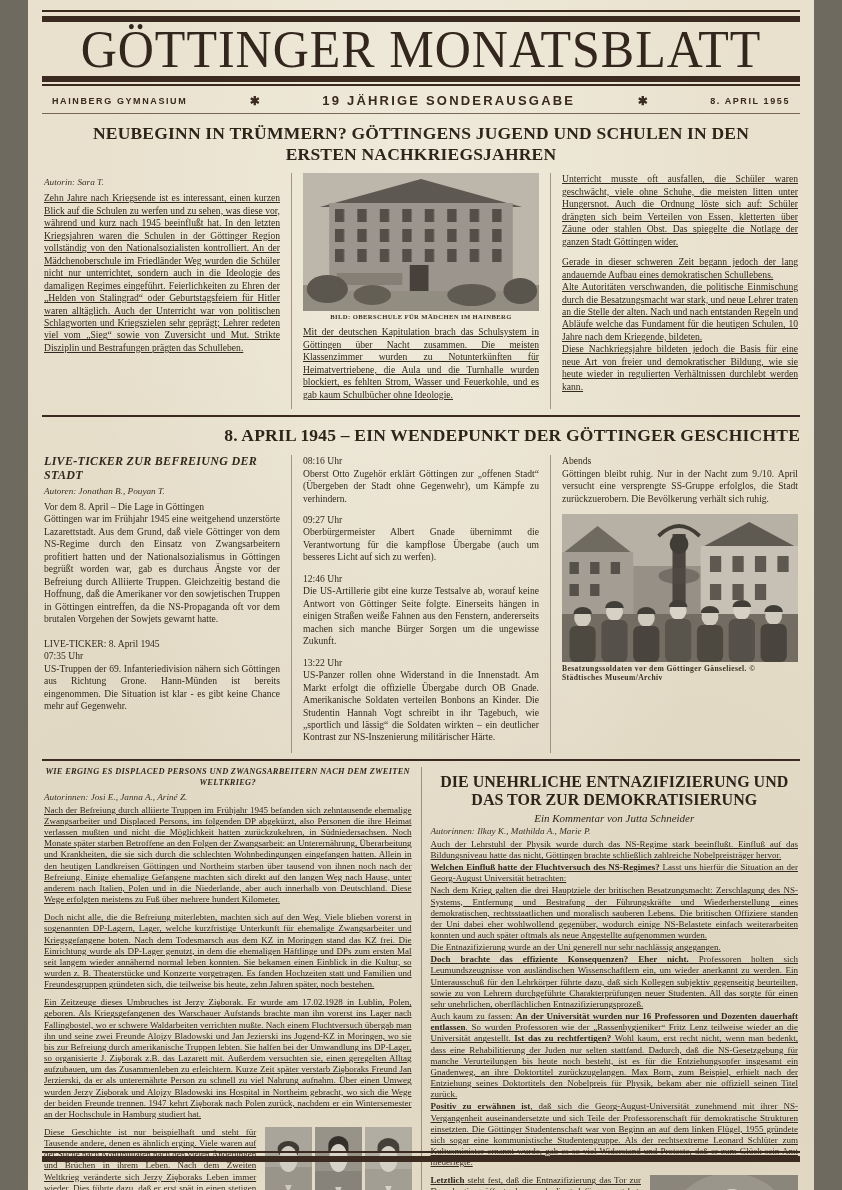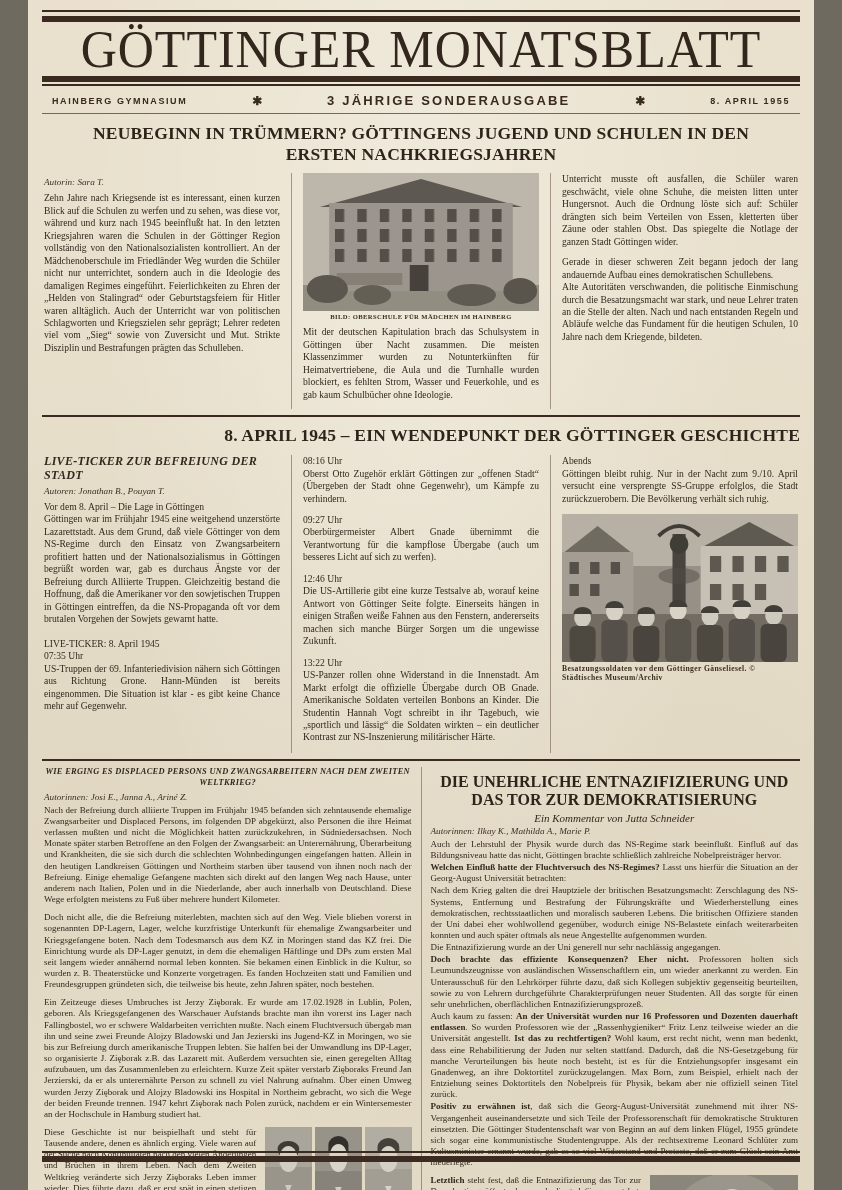--- a/index.html
+++ b/index.html
@@ -48,21 +48,21 @@
     margin:9px auto 9px auto;max-width:660px;line-height:1.18;
     letter-spacing:.2px;color:#2f241a;
   }
   .cols3{display:flex;align-items:stretch;}
   .cols3 .col{flex:1 1 0;padding:0 11px;min-width:0;}
   .cols3 .col:first-child{padding-left:2px;}
   .cols3 .col:last-child{padding-right:2px;}
   .cols3 .col + .col{border-left:1px solid rgba(90,70,50,.5);}
 
   .author{font-style:italic;font-size:9.2px;margin:4px 0 5px 0;color:#3c2f24;}
-  .body{font-size:9.6px;line-height:1.30;text-align:justify;margin:0 0 8px 0;}
+  .body{font-size:9.6px;line-height:1.30;text-align:justify;margin:0 0 8px 0;text-decoration:underline;}
   .body.tight{margin:0;}
   .pad-top{padding-top:58px;}
 
   figure{margin:0;}
   .photo{width:100%;display:block;background:#a9a49a;}
   .photo svg{display:block;width:100%;height:100%;}
   .caption{
     font-size:6.6px;font-weight:bold;letter-spacing:.4px;
     text-align:center;margin:2px 0 6px 0;color:#3c2f23;
   }
@@ -122,21 +122,21 @@
   <hr class="rule thick">
 
   <h1 class="masthead-title">GÖTTINGER MONATSBLATT</h1>
 
   <hr class="rule thick">
   <hr class="rule thin">
 
   <div class="info-row">
     <span class="side">HAINBERG GYMNASIUM</span>
     <span class="star">✱</span>
-    <span class="mid">3 JÄHRIGE SONDERAUSGABE</span>
+    <span class="mid">19 JÄHRIGE SONDERAUSGABE</span>
     <span class="star">✱</span>
     <span class="side">8. APRIL 1955</span>
   </div>
   <hr class="hairline">
 
   <section>
     <h2 class="sec1-head">NEUBEGINN IN TRÜMMERN? GÖTTINGENS JUGEND UND SCHULEN IN DEN ERSTEN NACHKRIEGSJAHREN</h2>
     <div class="cols3">
       <div class="col pad-top">
         <p class="author">Autorin: Sara T.</p>
@@ -166,20 +166,21 @@
             </svg>
           </div>
           <figcaption class="caption">BILD: OBERSCHULE FÜR MÄDCHEN IM HAINBERG</figcaption>
         </figure>
         <p class="body">Mit der deutschen Kapitulation brach das Schulsystem in Göttingen über Nacht zusammen. Die meisten Klassenzimmer wurden zu Notunterkünften für Heimatvertriebene, die Aula und die Turnhalle wurden blockiert, es fehlten Strom, Wasser und Feuerkohle, und es gab kaum Schulbücher ohne Ideologie.</p>
       </div>
       <div class="col">
         <p class="body">Unterricht musste oft ausfallen, die Schüler waren geschwächt, viele ohne Schuhe, die meisten litten unter Hungersnot. Auch die Ordnung löste sich auf: Schüler drängten sich beim Verteilen von Essen, kletterten über Zäune oder stahlen Obst. Das spiegelte die Notlage der ganzen Stadt Göttingen wider.</p>
         <p class="body tight">Gerade in dieser schweren Zeit begann jedoch der lang andauernde Aufbau eines demokratischen Schullebens.</p>
         <p class="body tight">Alte Autoritäten verschwanden, die politische Einmischung durch die Besatzungsmacht war stark, und neue Lehrer traten an die Stelle der alten. Nach und nach entstanden Regeln und Abläufe welche das Fundament für die heutigen Schulen, 10 Jahre nach dem Kriegende, bildeten.</p>
+        <p class="body tight">Diese Nachkriegsjahre bildeten jedoch die Basis für eine neue Art von freier und demokratischer Bildung, wie sie heute wieder in regulierten Verhältnissen durchlebt werden kann.</p>
       </div>
     </div>
   </section>
 
   <hr class="divider">
 
   <section>
     <h2 class="sec2-head">8. APRIL 1945 – EIN WENDEPUNKT DER GÖTTINGER GESCHICHTE</h2>
     <div class="cols3">
       <div class="col">

